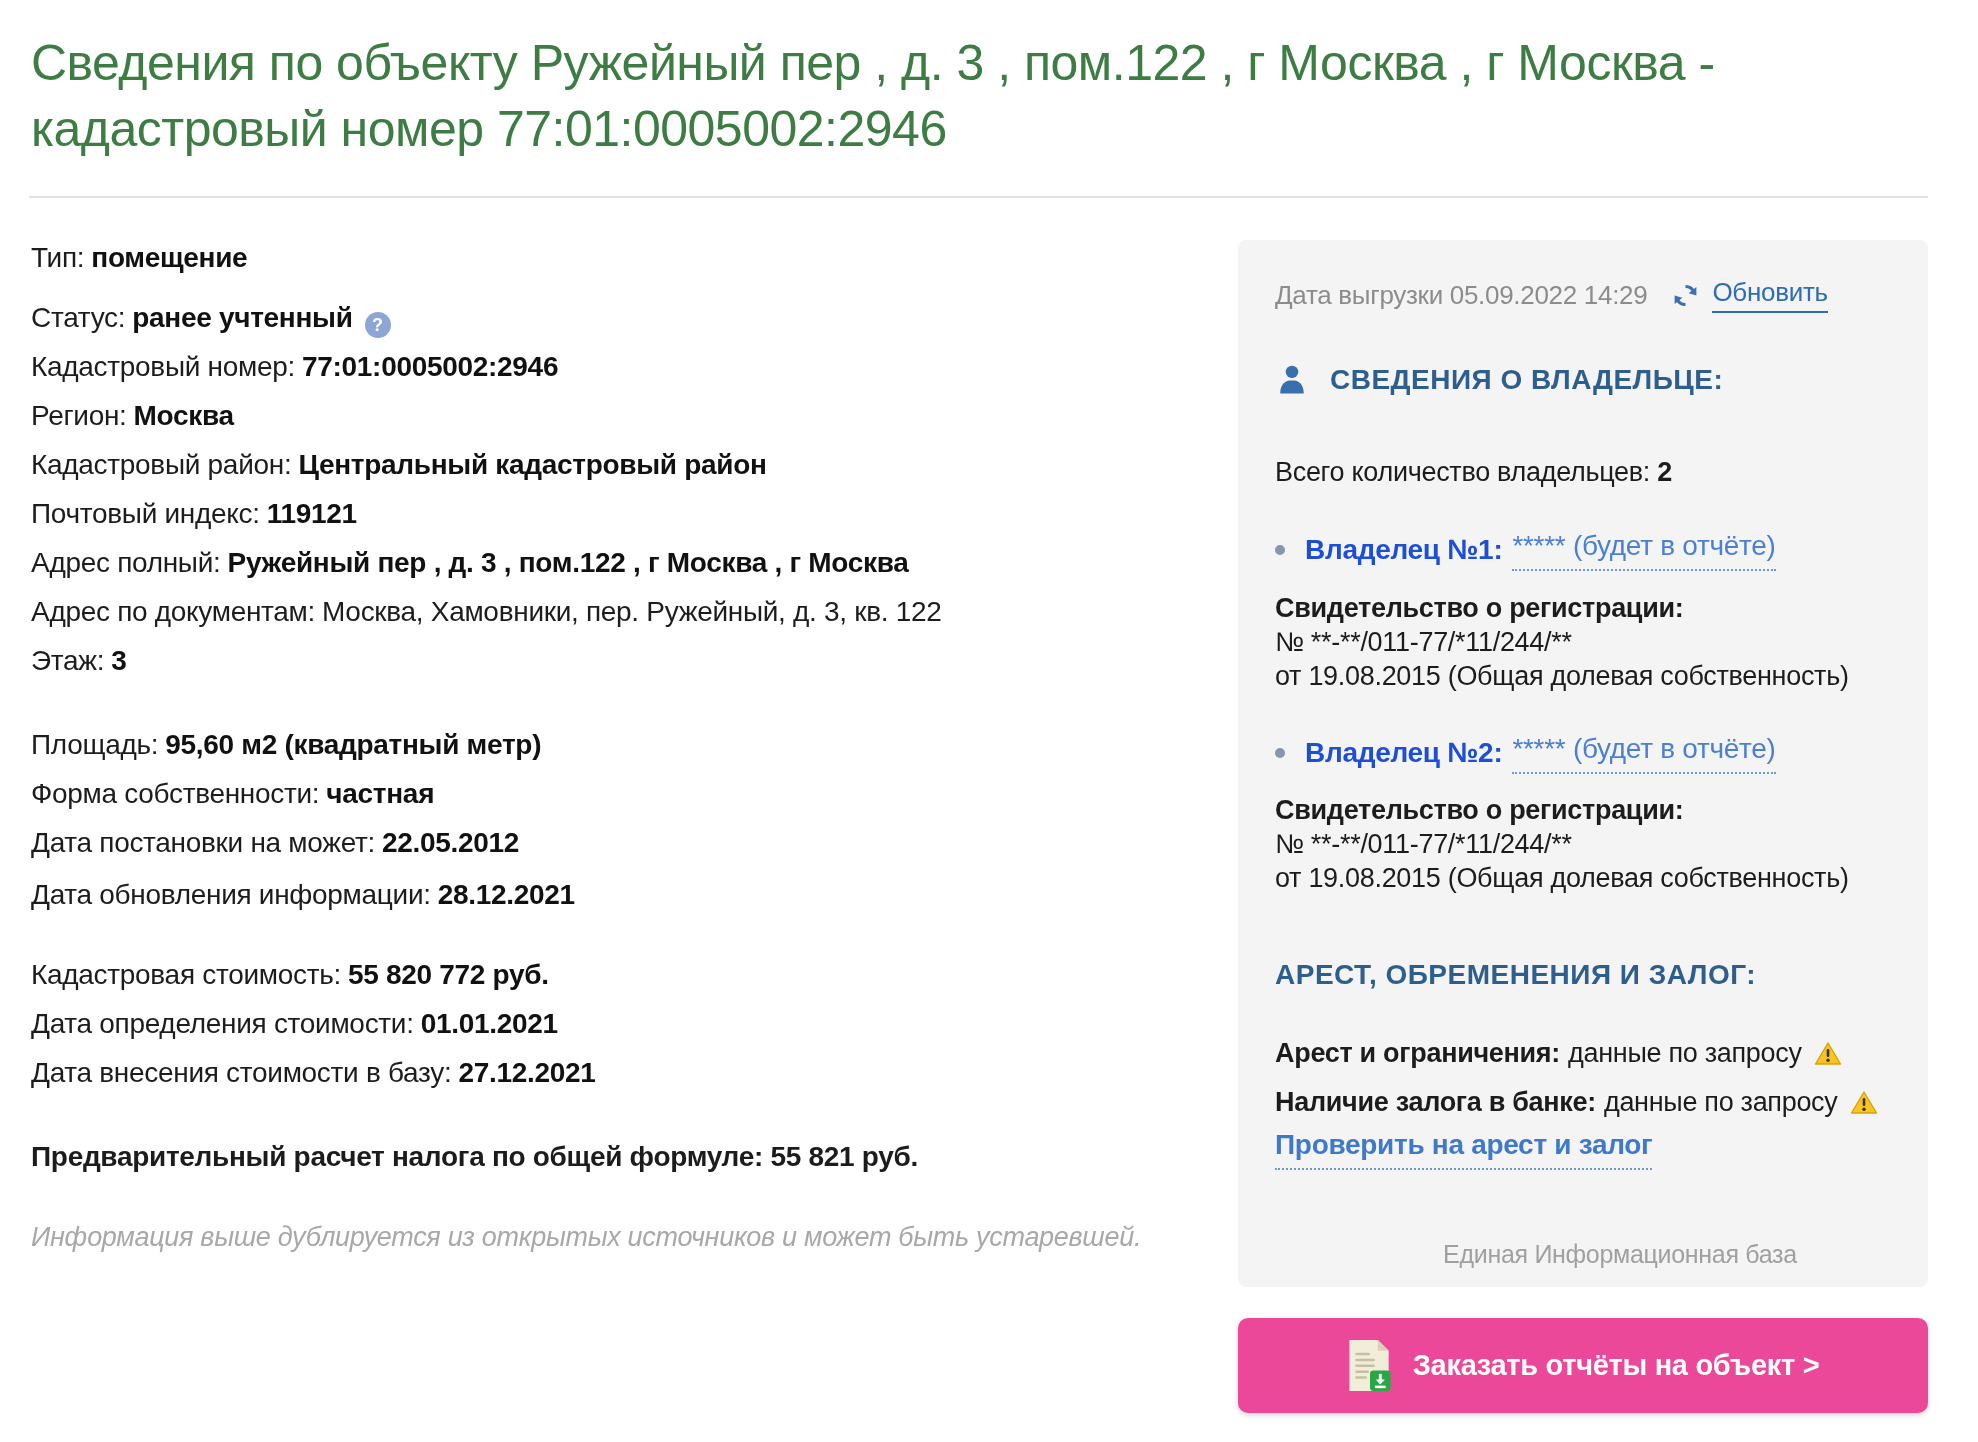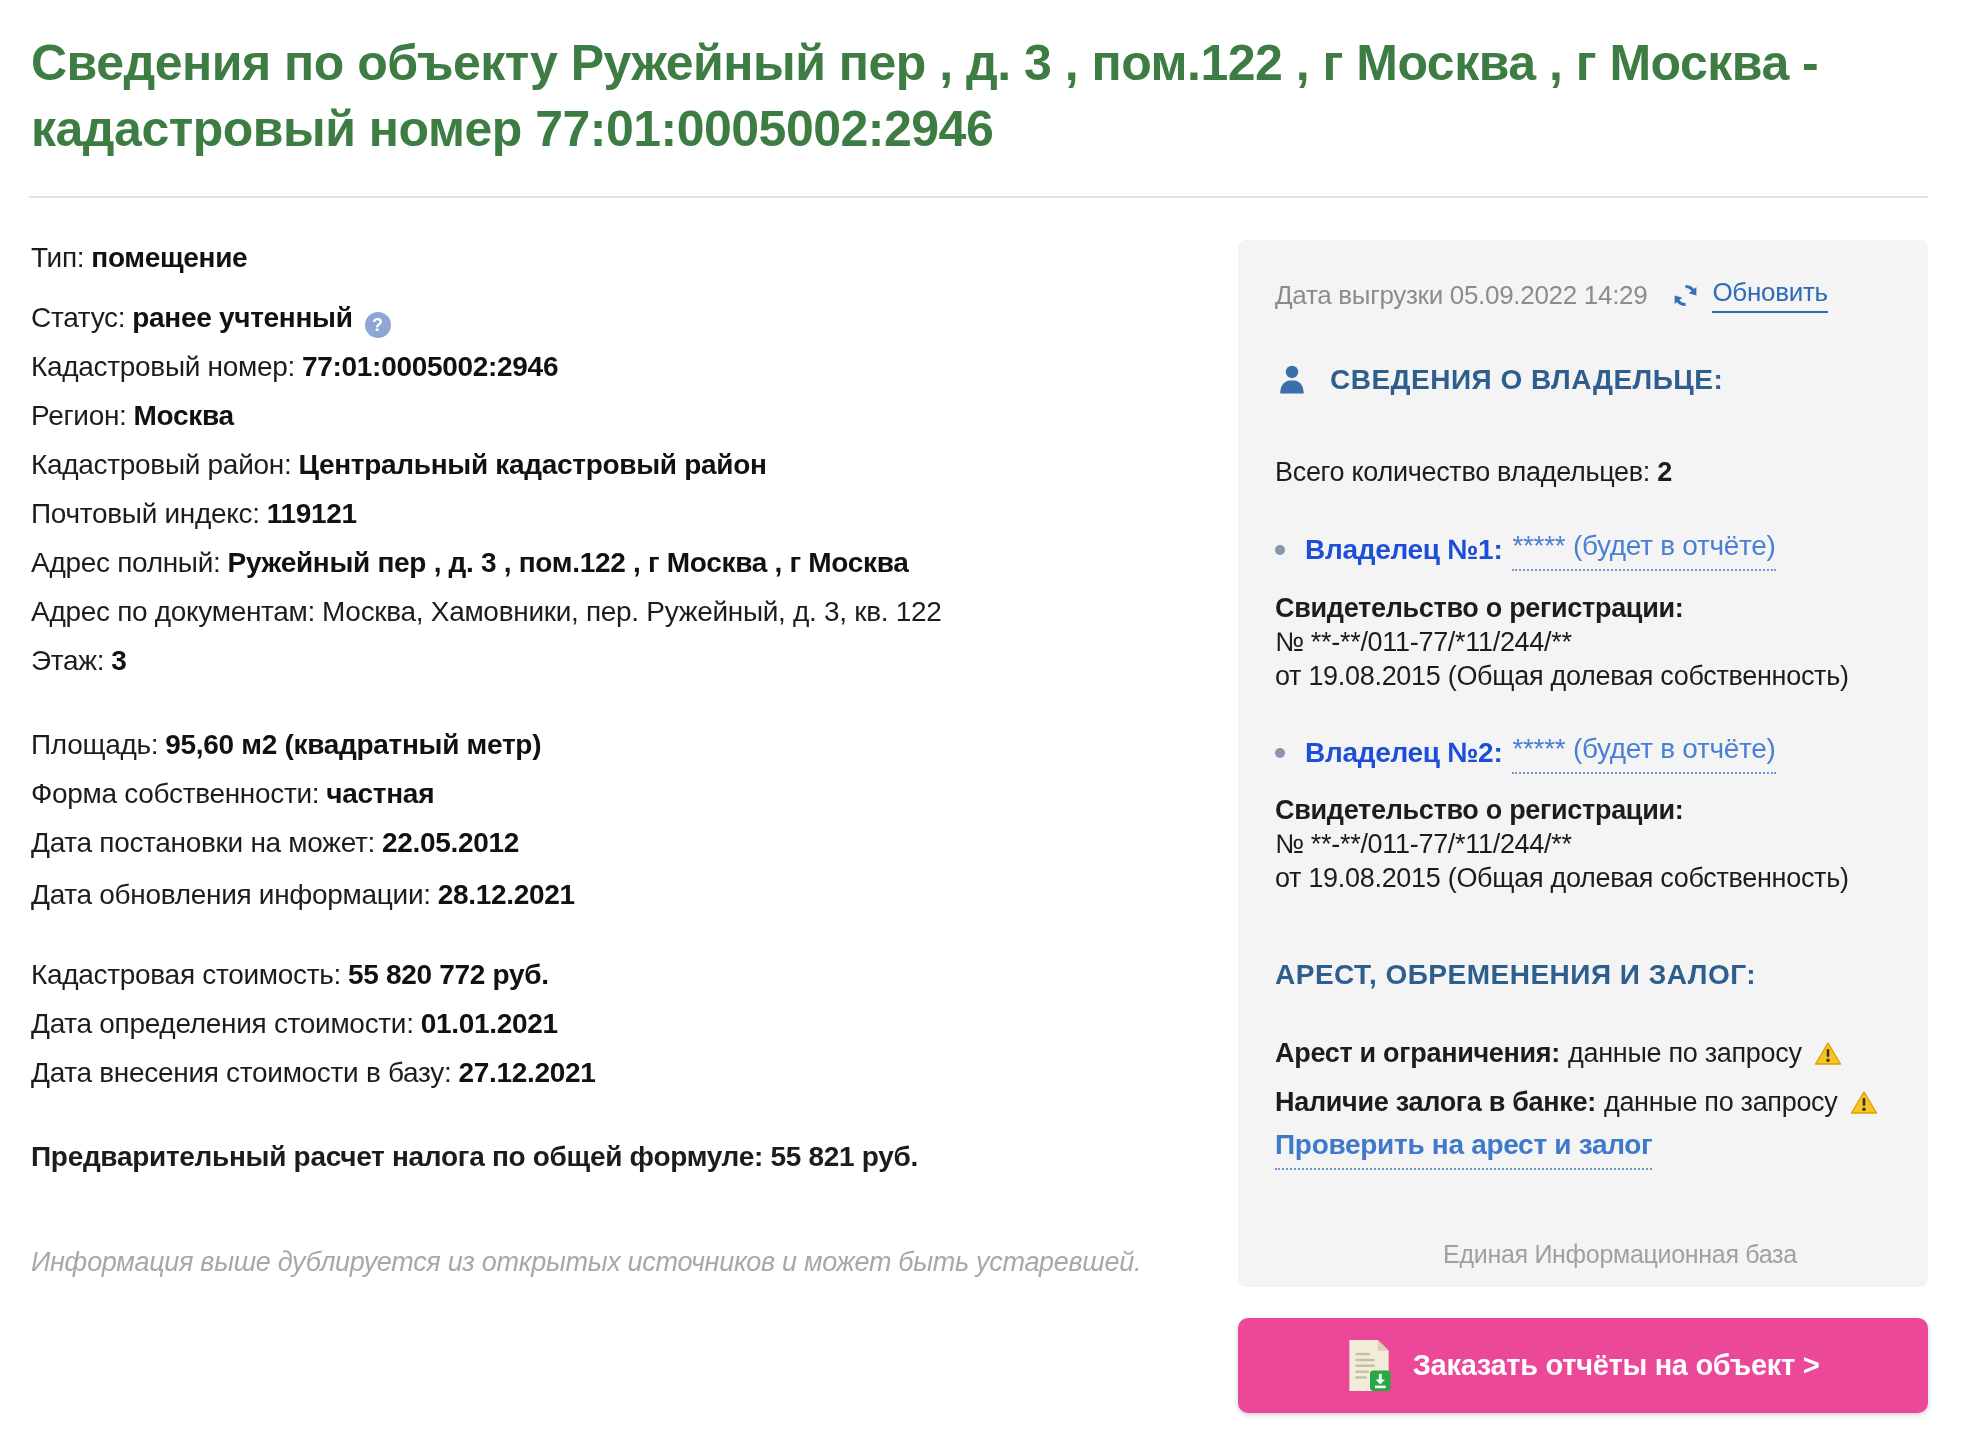--- a/index.html
+++ b/index.html
@@ -5,35 +5,35 @@
   * { margin:0; padding:0; box-sizing:border-box; }
   html,body { background:#fff; }
   .screen {
     position:relative; width:1978px; height:1442px; background:#ffffff;
     font-family:"Liberation Sans","DejaVu Sans",sans-serif;
     color:#1c1c1c; letter-spacing:-0.3px; overflow:hidden;
   }
   
   .page-title {
     position:absolute; left:31px; top:30px; width:1900px;
-    font-size:50px; font-weight:700; color:#3d7c42; line-height:66px; letter-spacing:-0.5px;
+    font-size:50px; font-weight:400; color:#3d7c42; line-height:66px; letter-spacing:-0.5px;
   }
   .page-title div { white-space:nowrap; }
   .divider { position:absolute; left:29px; top:196px; width:1899px; height:2px; background:#e2e2e2; }
 
   
   .left-col { position:absolute; left:31px; top:243px; width:1180px; font-size:28px; }
   .ld-row { height:30px; line-height:30px; margin-bottom:19px; white-space:nowrap; }
   .ld-row .lbl { margin-right:7px; }
   .ld-row b { font-weight:700; color:#111; }
   .mb30 { margin-bottom:30px; }
   .mb22 { margin-bottom:22px; }
   .sp35 { height:35px; } .sp31 { height:31px; } .sp29 { height:29px; }
   .tax-row { height:30px; line-height:30px; font-weight:700; white-space:nowrap; margin-bottom:19px; }
-  .disclaimer { height:34px; line-height:34px; font-size:27px; font-style:italic; color:#a8a8a8; white-space:nowrap;margin-top:25px; }
+  .disclaimer { height:34px; line-height:34px; font-size:27px; font-style:italic; color:#a8a8a8; white-space:nowrap; }
 
   .help-icon {
     display:inline-flex; align-items:center; justify-content:center;
     width:26px; height:26px; border-radius:50%; background:#8ea6d6;
     color:#fff; font-size:18px; font-weight:700; font-style:normal;
     margin-left:12px; vertical-align:-4px; cursor:pointer; letter-spacing:0;
   }
 
   
   .panel {

